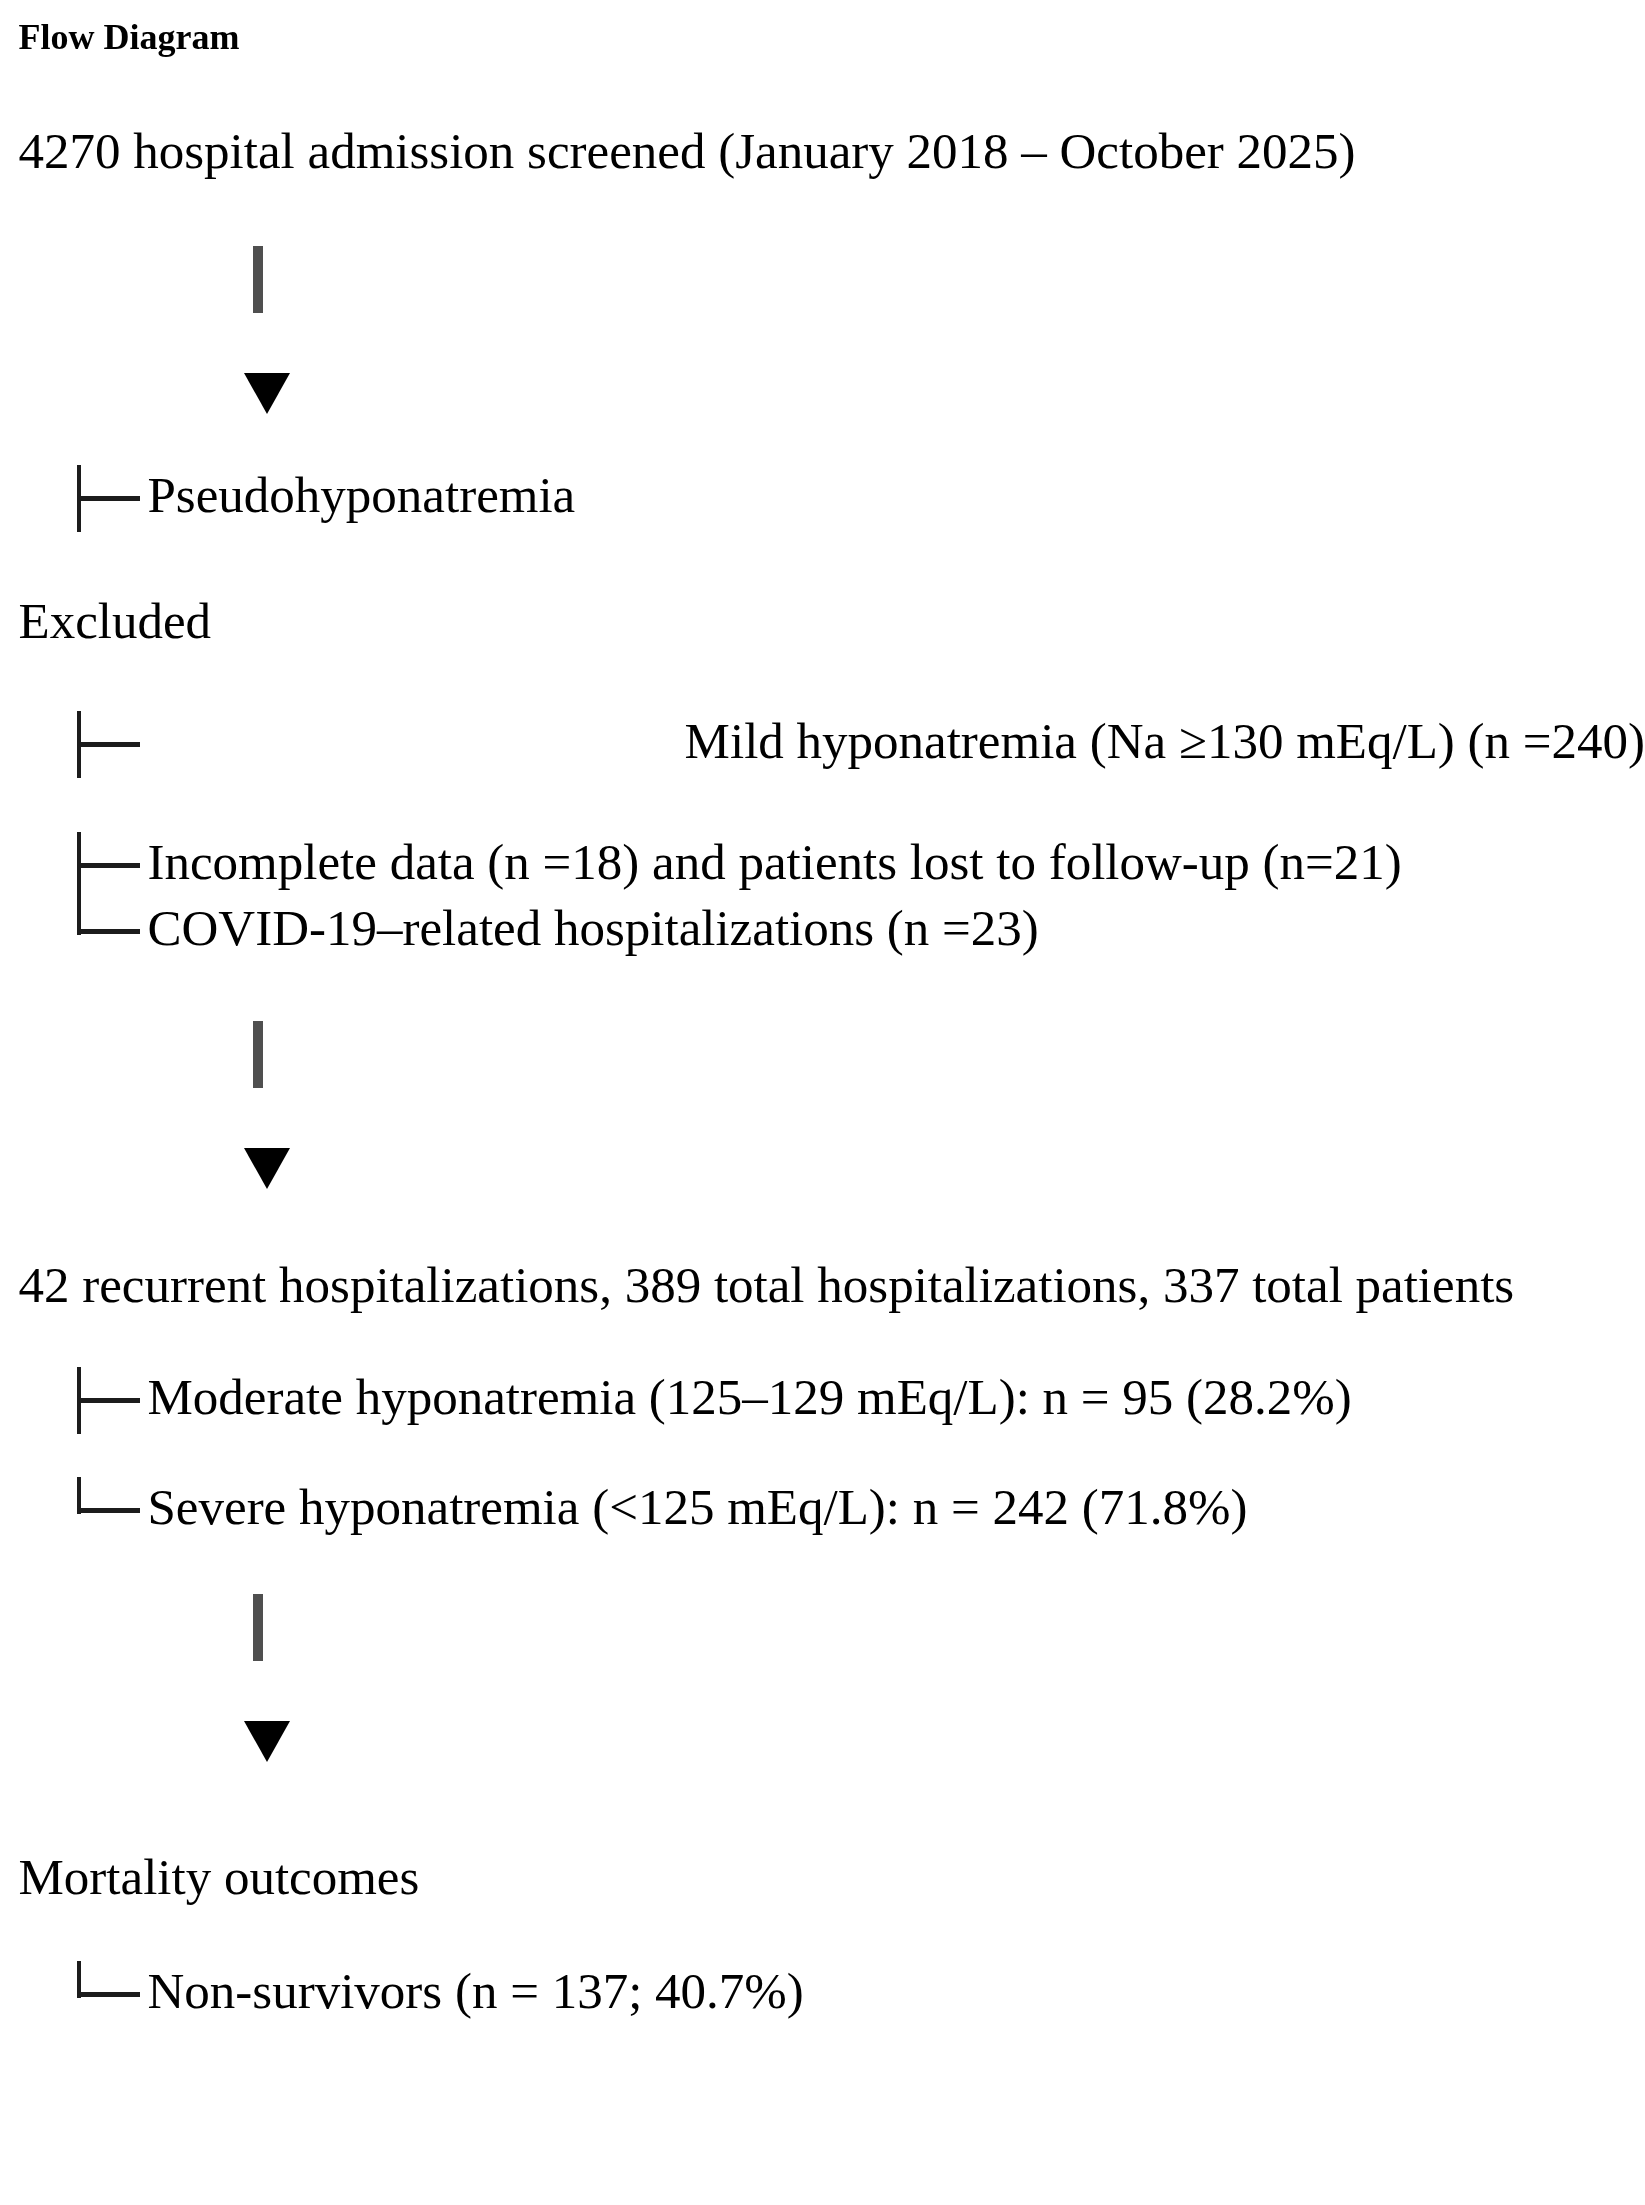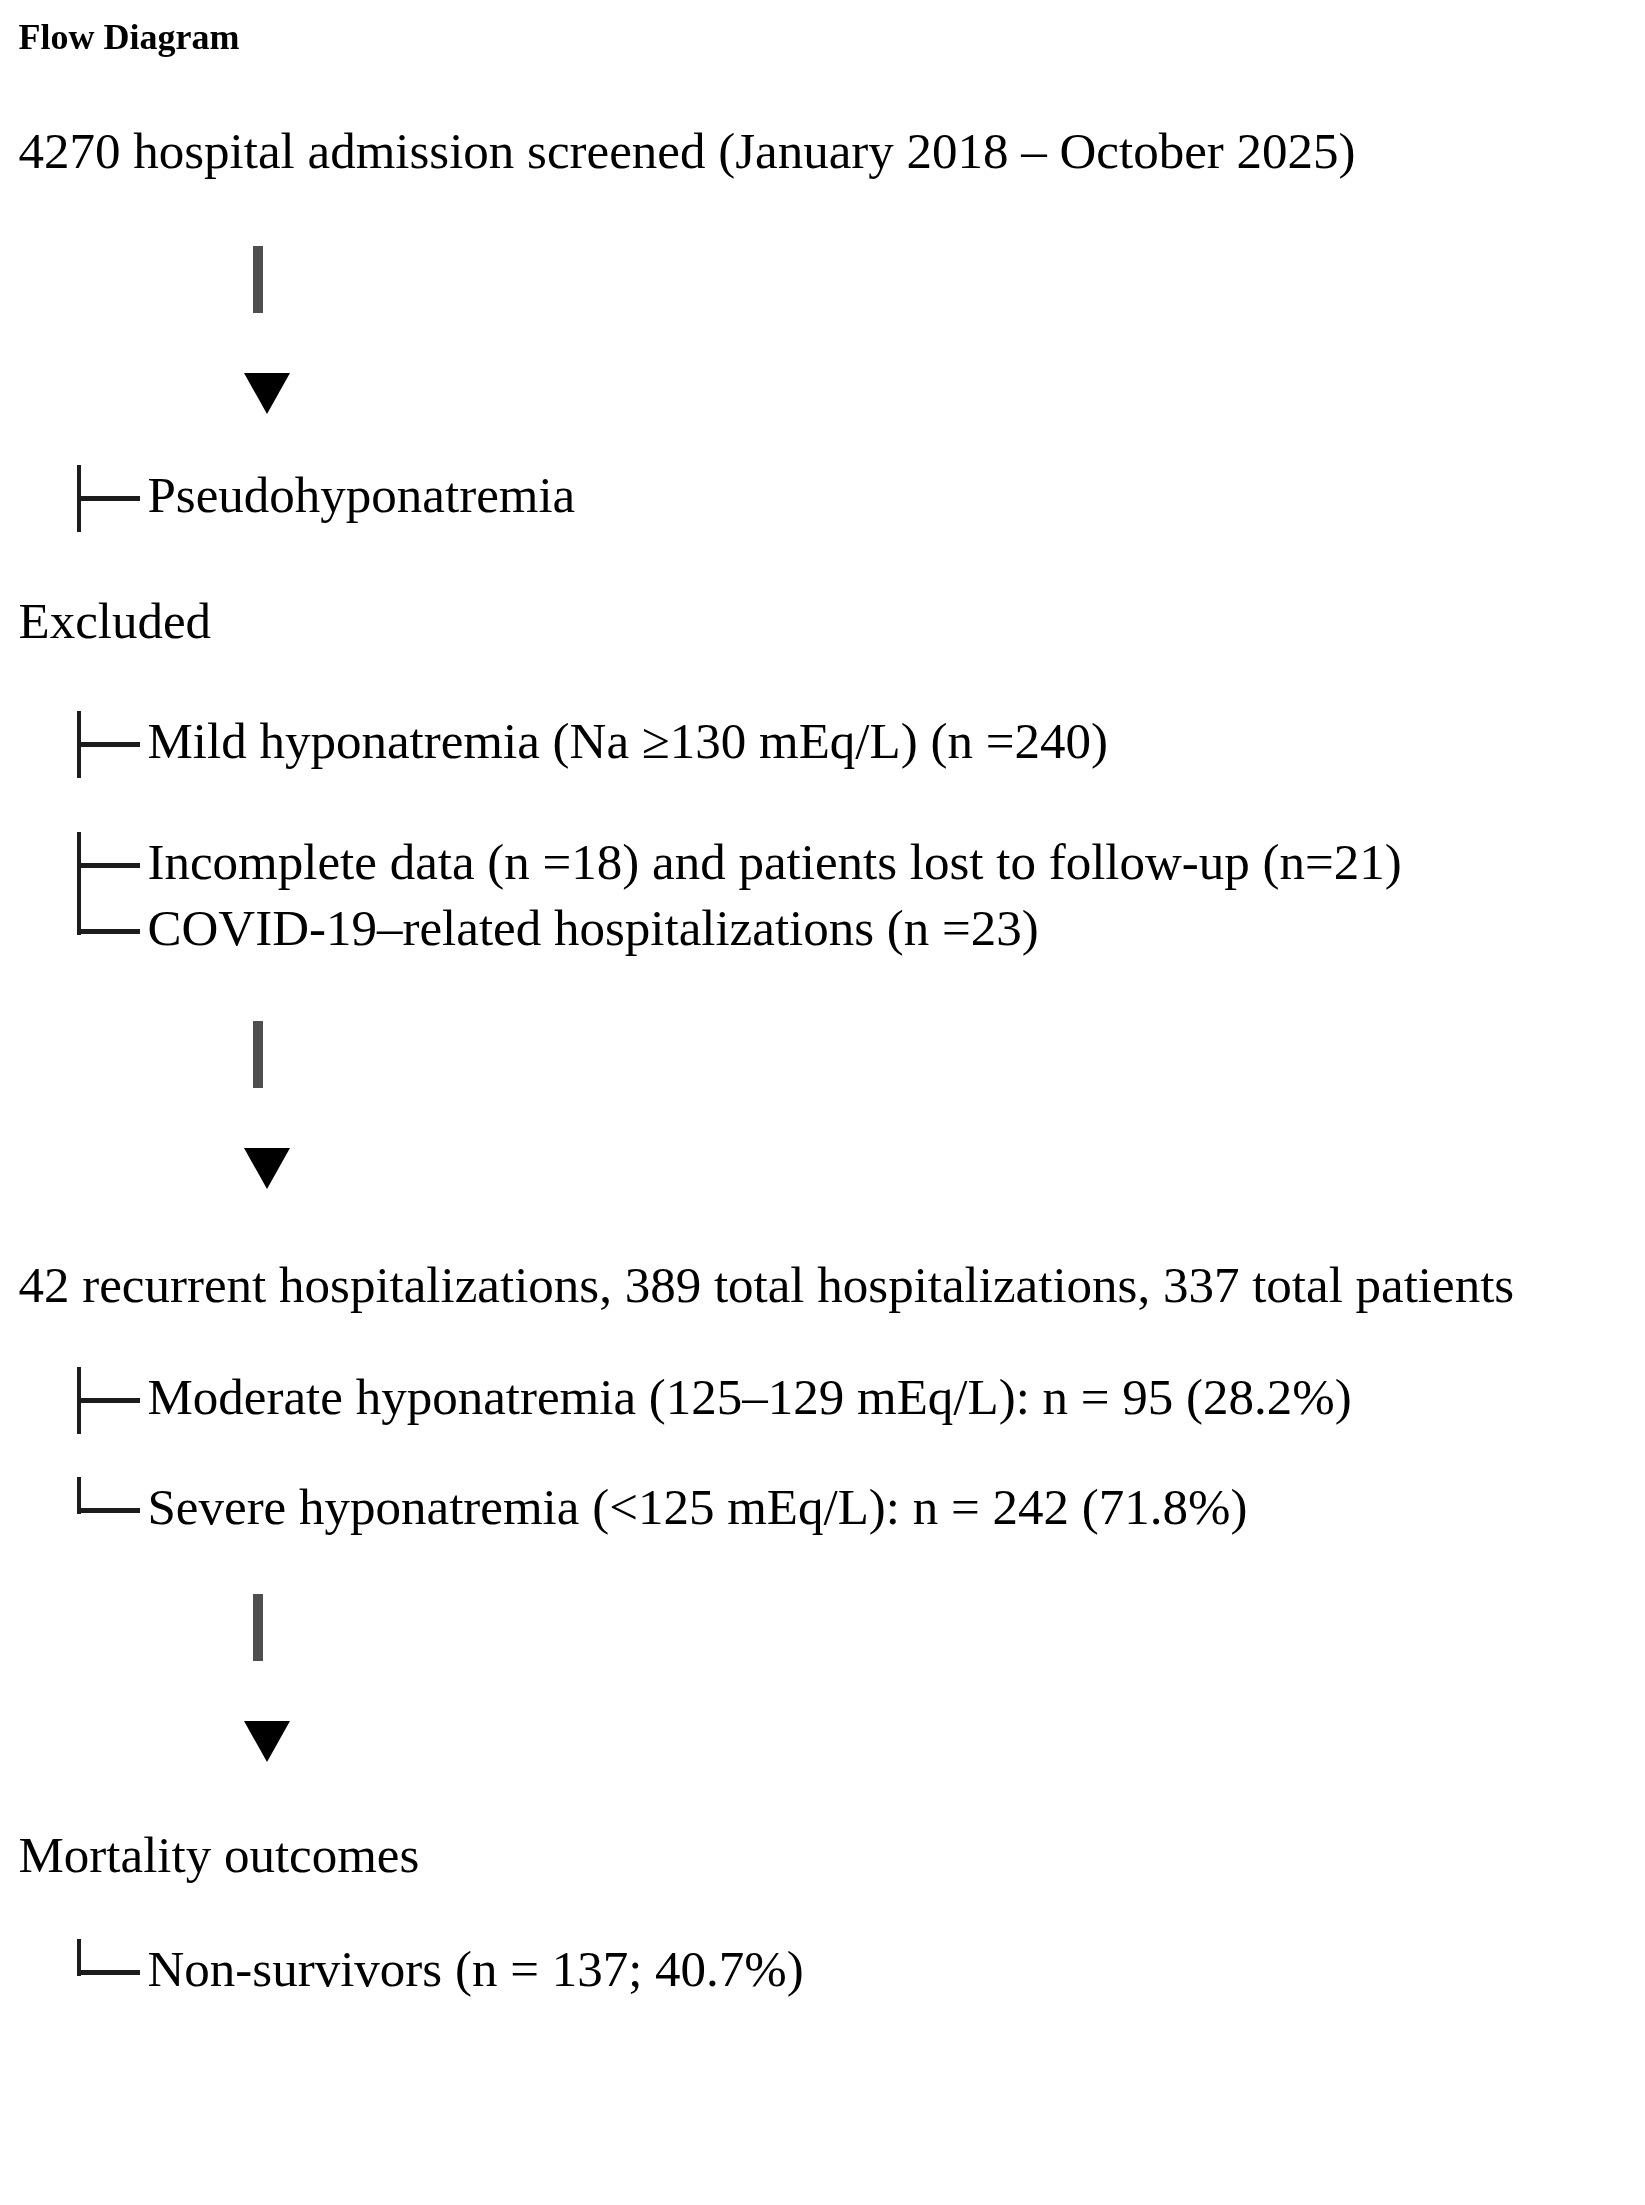--- a/index.html
+++ b/index.html
@@ -92,21 +92,21 @@
   <p class="line branch" style="margin-top:48px;">
     <span class="connector mid">
         <span class="vline"></span>
         <span class="hline"></span>
       </span>
     <span>Pseudohyponatremia</span>
   </p>
 
   <p class="line" style="margin-top:60px;">Excluded</p>
 
-  <p class="line branch" style="margin-top:54px;">
+  <p class="line branch" style="margin-top:54px;text-align:right;">
     <span class="connector mid">
         <span class="vline"></span>
         <span class="hline"></span>
       </span>
     <span>Mild hyponatremia (Na ≥130 mEq/L) (n =240)</span>
   </p>
 
   <p class="line branch" style="margin-top:55px;">
     <span class="connector mid">
         <span class="vline"></span>
@@ -144,21 +144,21 @@
         <span class="hline"></span>
       </span>
     <span>Severe hyponatremia (&lt;125 mEq/L): n = 242 (71.8%)</span>
   </p>
 
   <div class="arrow" style="margin-top:54px;">
     <div class="stem"></div>
     <div class="head"></div>
   </div>
 
-  <p class="line" style="margin-top:60px;">Mortality outcomes</p>
+  <p class="line" style="margin-top:82px;">Mortality outcomes</p>
 
 
   <p class="line branch" style="margin-top:48px;">
     <span class="connector last">
         <span class="vline"></span>
         <span class="hline"></span>
       </span>
     <span>Non-survivors (n = 137; 40.7%)</span>
   </p>
 

